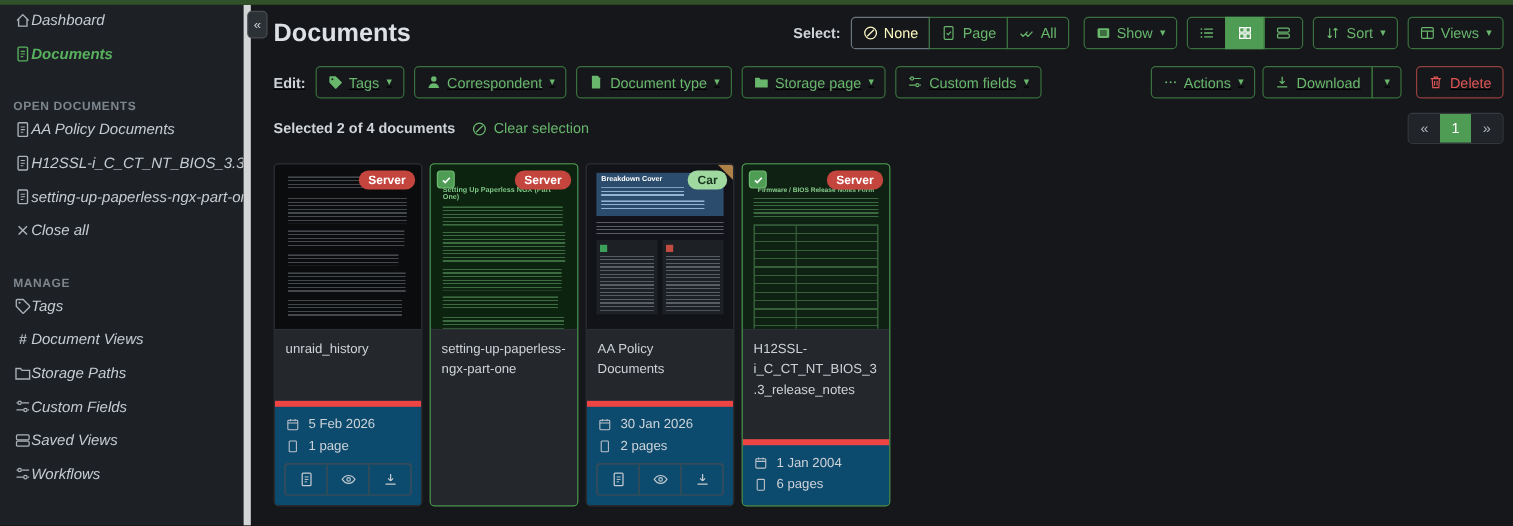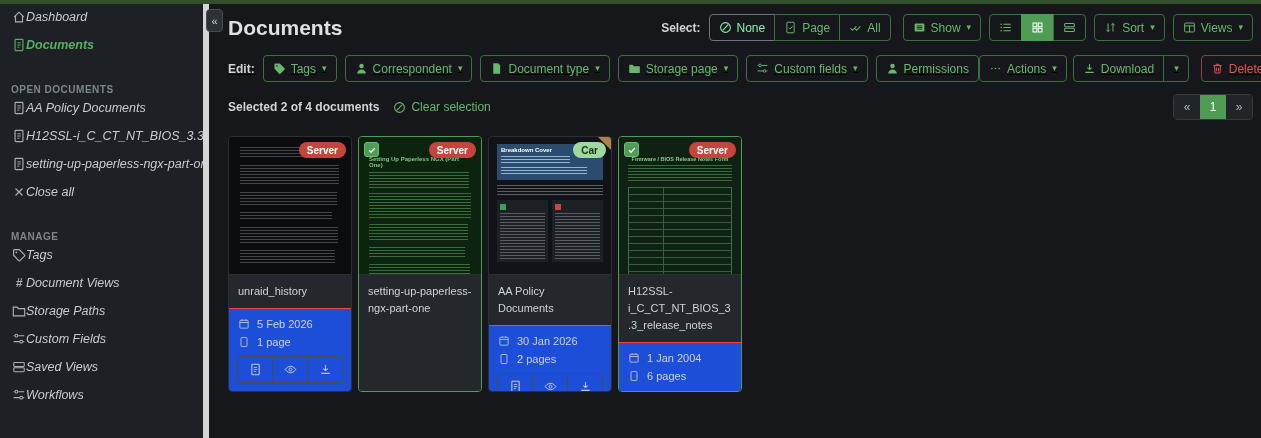--- a/index.html
+++ b/index.html
@@ -24,51 +24,51 @@
   .main { position:absolute; top:4px; left:209px; width:1052px; height:434px; padding:10px 8px 0 19px; }
   .row { display:flex; justify-content:space-between; align-items:center; }
   h1 { font-size:21px; color:#dde1e5; font-weight:bold; }
 
   .tb { display:flex; align-items:center; }
   .tb-label { font-size:12px; font-weight:bold; color:#cfd4d9; margin-right:8px; }
 
   .btn { display:inline-flex; align-items:center; gap:5px; font-size:12px; line-height:1; padding:6px 9px; border-radius:4px; background:transparent; border:1px solid #39703d; color:#69b66d; cursor:pointer; font-family:inherit; white-space:nowrap; }
   .btn svg { width:13px; height:13px; }
   .btn .caret { font-size:9px; margin-left:1px; }
-  .btn-grey { color:#86efac; border-color:#6c757d; }
+  .btn-grey { color:#fef9c3; border-color:#6c757d; }
   .btn-red { color:#e05555; border-color:#94403e; }
   .btn-fill { background:#4f9c54; border-color:#4f9c54; color:#fff; }
 
   .grp { display:inline-flex; }
   .grp .btn { border-radius:0; margin-left:-1px; }
   .grp .btn:first-child { border-radius:4px 0 0 4px; margin-left:0; }
   .grp .btn:last-child { border-radius:0 4px 4px 0; }
   .gap6 { margin-left:6px; } .gap8 { margin-left:8px; } .gap12 { margin-left:12px; }
 
   .status { display:flex; align-items:center; gap:14px; font-size:12px; color:#cfd4d9; font-weight:bold; }
   .clear-link { display:inline-flex; align-items:center; gap:5px; color:#69b66d; cursor:pointer; font-weight:normal; }
   .clear-link svg { width:13px; height:13px; }
 
   .pager { display:inline-flex; border:1px solid #343a40; border-radius:4px; overflow:hidden; }
   .pg { min-width:26px; text-align:center; padding:5px 8px; font-size:12px; background:#212529; color:#aeb4bb; cursor:pointer; }
   .pg.active { background:#4f9c54; color:#fff; }
 
   
   .cards { margin-top:16px; display:flex; gap:6px; }
-  .card { width:124px; height:256px; background:#17191c; border:1px solid #2c3035; border-radius:4px; display:flex; flex-direction:column; overflow:hidden; position:relative; }
+  .card { width:124px; height:286px; background:#17191c; border:1px solid #2c3035; border-radius:4px; display:flex; flex-direction:column; overflow:hidden; position:relative; }
   .card.selected { border-color:#4f9c54; }
   .thumb { height:137px; flex:none; position:relative; overflow:hidden; }
   .badge { position:absolute; top:5px; right:5px; font-size:10px; font-weight:bold; padding:2.5px 8px; border-radius:9px; z-index:3; }
   .badge-red { background:#c4453e; color:#fff; }
   .badge-green { background:#9fd99f; color:#17321c; }
   .checkbox { position:absolute; top:5px; left:5px; width:15px; height:15px; background:#4f9c54; border:1px solid #6cba71; border-radius:3px; display:flex; align-items:center; justify-content:center; z-index:3; cursor:pointer; }
   .checkbox svg { width:10px; height:10px; }
 
   .title-block { background:#24272b; border-top:1px solid #2c3035; padding:8px 9px; flex:1; font-size:11px; color:#ced3d8; line-height:1.55; overflow-wrap:anywhere; cursor:pointer; }
-  .meta { border-top:1px solid #ef4444; background:#1d4ed8; padding:6px 8px 8px; }
+  .meta { border-top:5px solid #ef4444; background:#0c4a6e; padding:6px 8px 8px; }
   .meta-row { display:flex; align-items:center; gap:7px; font-size:11px; color:#ced3d8; padding:3px 1px; }
   .meta-row svg { width:12px; height:12px; color:#bdc3c9; flex:none; }
   .card-actions { display:flex; margin-top:5px; border:1px solid #474c52; border-radius:3px; overflow:hidden; }
   .ca-btn { flex:1; display:flex; justify-content:center; align-items:center; padding:6px 0; color:#c3c9cf; cursor:pointer; border-left:1px solid #474c52; }
   .ca-btn:first-child { border-left:none; }
   .ca-btn svg { width:13px; height:13px; }
 
   
   .tl { background-image:repeating-linear-gradient(to bottom, var(--lc) 0, var(--lc) 1px, transparent 1px, transparent 3px); }
   .thumb-a { background:#0b0c0e; padding:10px 11px; display:flex; flex-direction:column; gap:6px; }
@@ -388,26 +388,20 @@
         <span>Storage page</span>
         <span class="caret">▾</span>
       </button>
       <button class="btn gap8">
         <svg>
             <use href="#i-sliders"></use>
           </svg>
         <span>Custom fields</span>
         <span class="caret">▾</span>
       </button>
-      <button class="btn gap8">
-        <svg>
-            <use href="#i-person-fill"></use>
-          </svg>
-        <span>Permissions</span>
-      </button>
     </div>
     <div class="tb">
       <button class="btn">
         <svg>
             <use href="#i-dots"></use>
           </svg>
         <span>Actions</span>
         <span class="caret">▾</span>
       </button>
       <div class="grp gap6">

